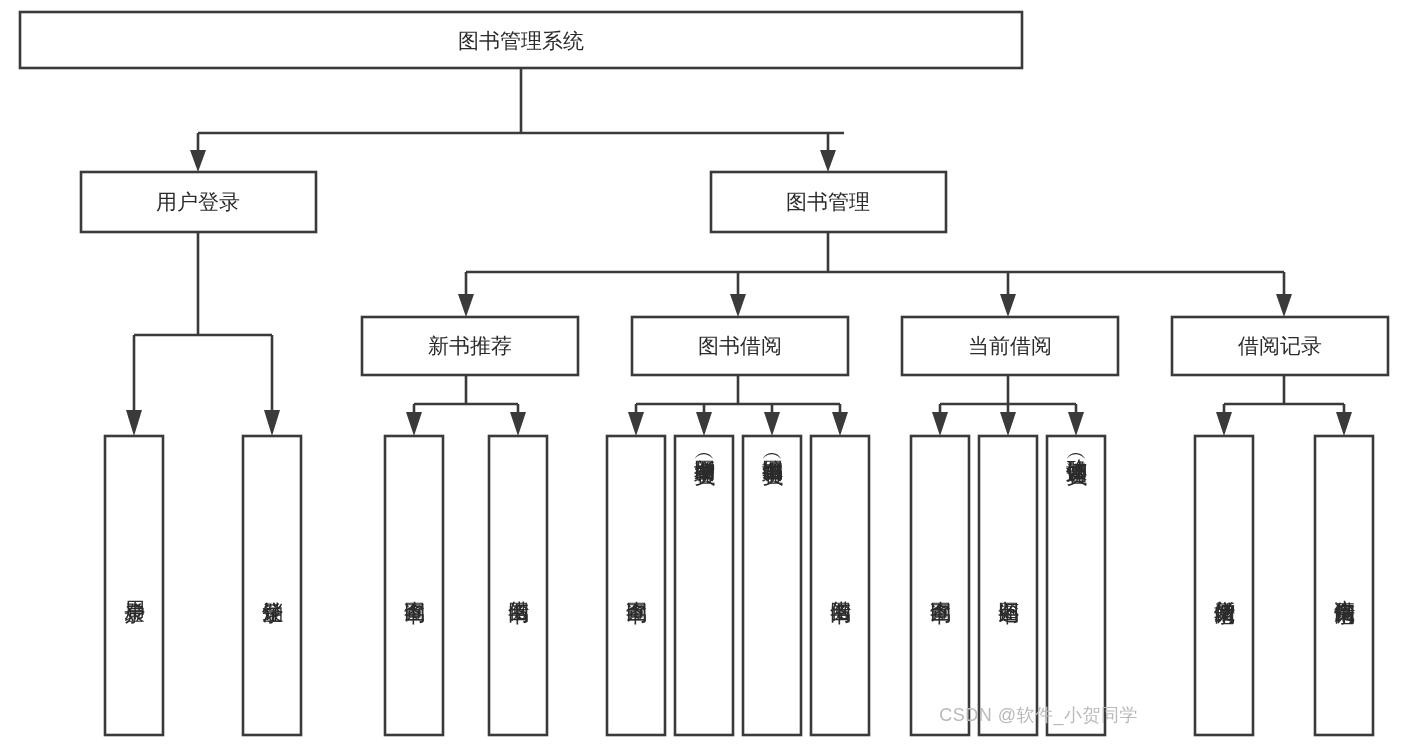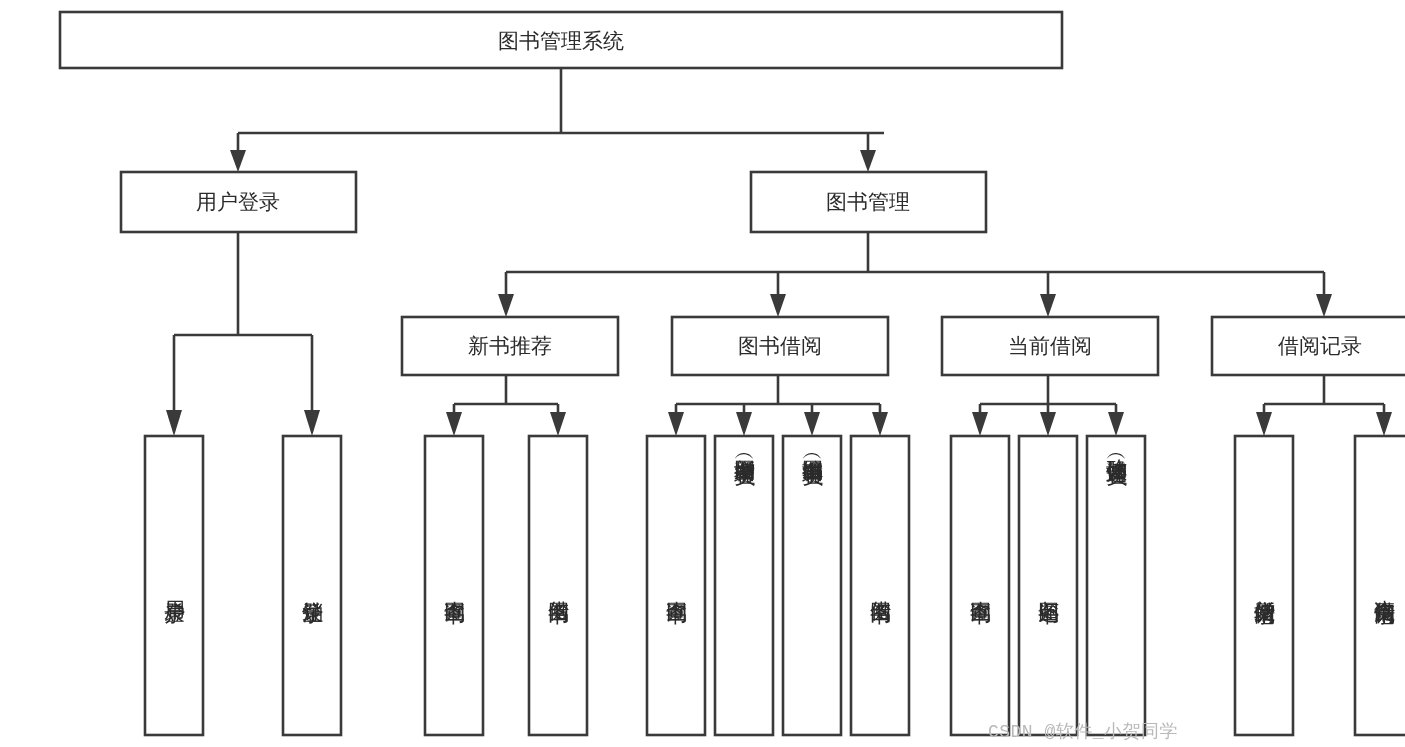--- a/index.html
+++ b/index.html
@@ -12,21 +12,20 @@
     height: 747px;
     font-family: "DejaVu Sans", "Liberation Sans", sans-serif;
     overflow: hidden;
     position: relative;
   }
   #diagram-root {
     position: relative;
     width: 1150px;
     height: 747px;
     background: #ffffff;
-    margin-left: 40px;
   }
   svg#diagram-svg {
     position: absolute;
     left: 0;
     top: 0;
     width: 1405px;
     height: 747px;
   }
   .node-box {
     fill: #ffffff;
@@ -69,22 +68,22 @@
     display: flex;
     align-items: flex-start;
     justify-content: center;
   }
   .vlabel-wrap.centered {
     align-items: center;
   }
   .watermark {
     position: absolute;
     right: 12px;
-    bottom: 4px;
-    font-family: Liberation Mono, monospace;
+    bottom: 20px;
+    font-family: Liberation Sans, sans-serif;
     font-size: 18px;
     color: #b9b9b9;
     white-space: nowrap;
     letter-spacing: 0.5px;
   }
 </style>
 </head>
 <body>
 
 <div id="diagram-root">

